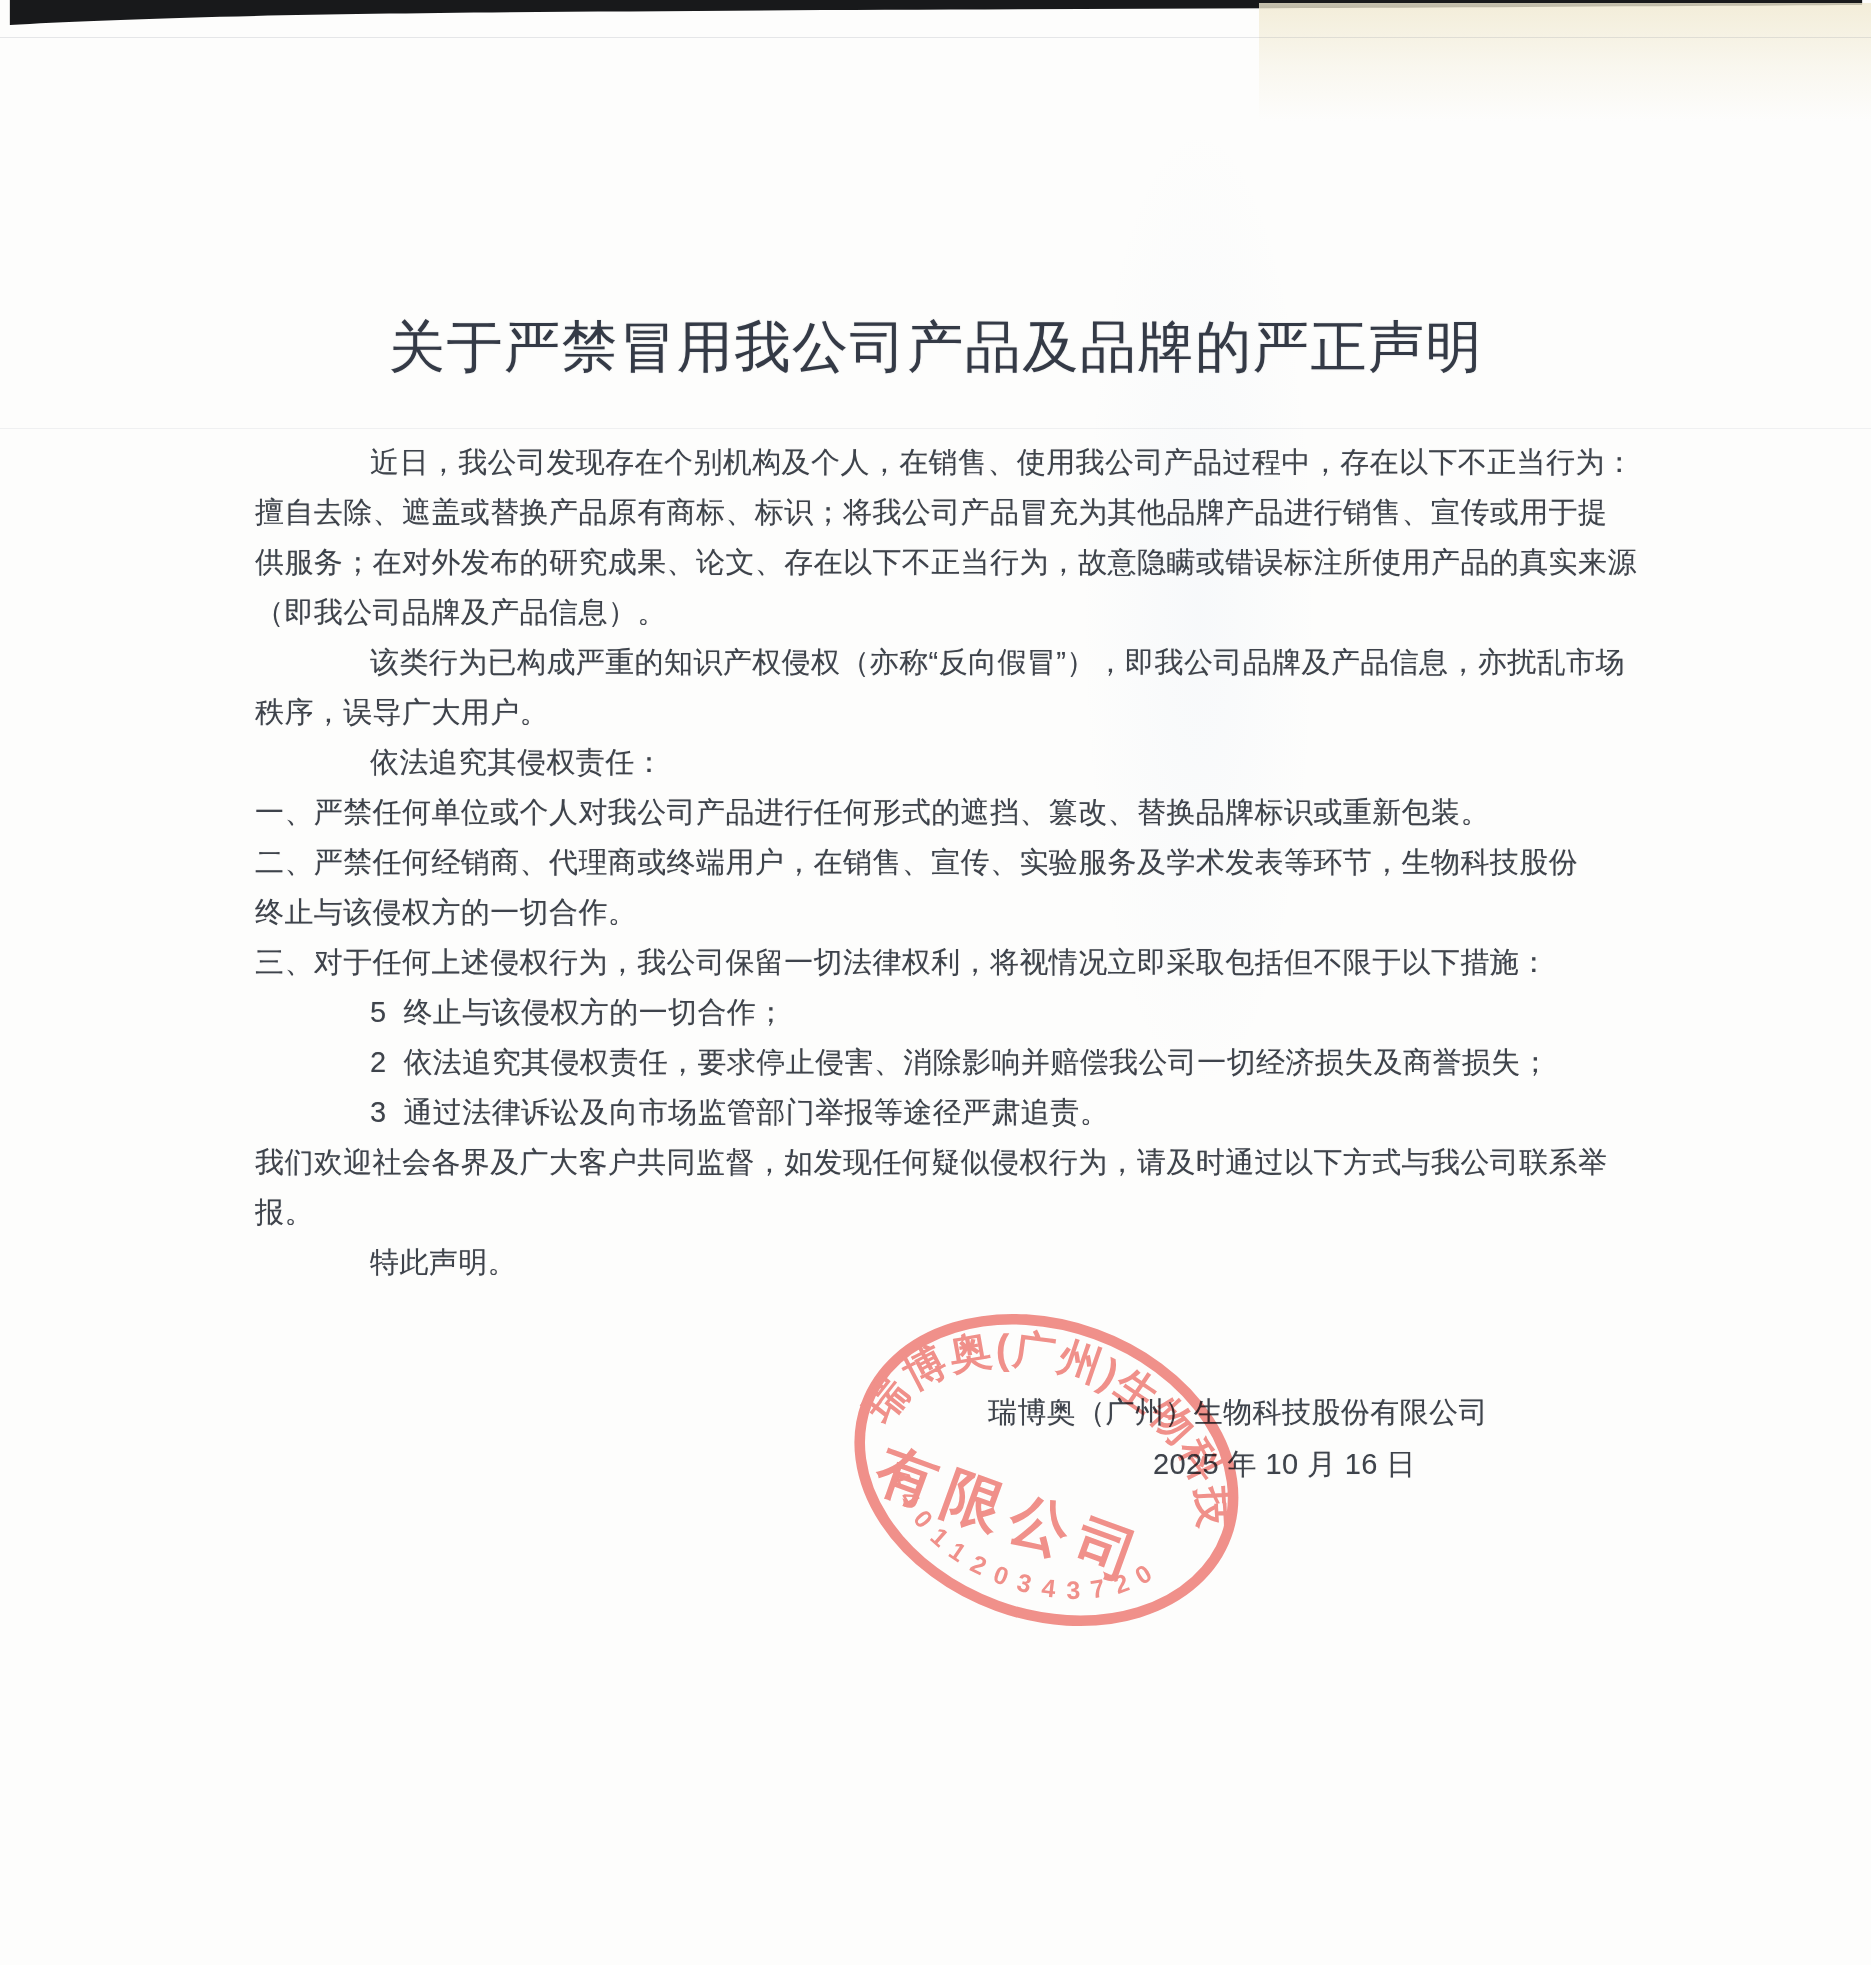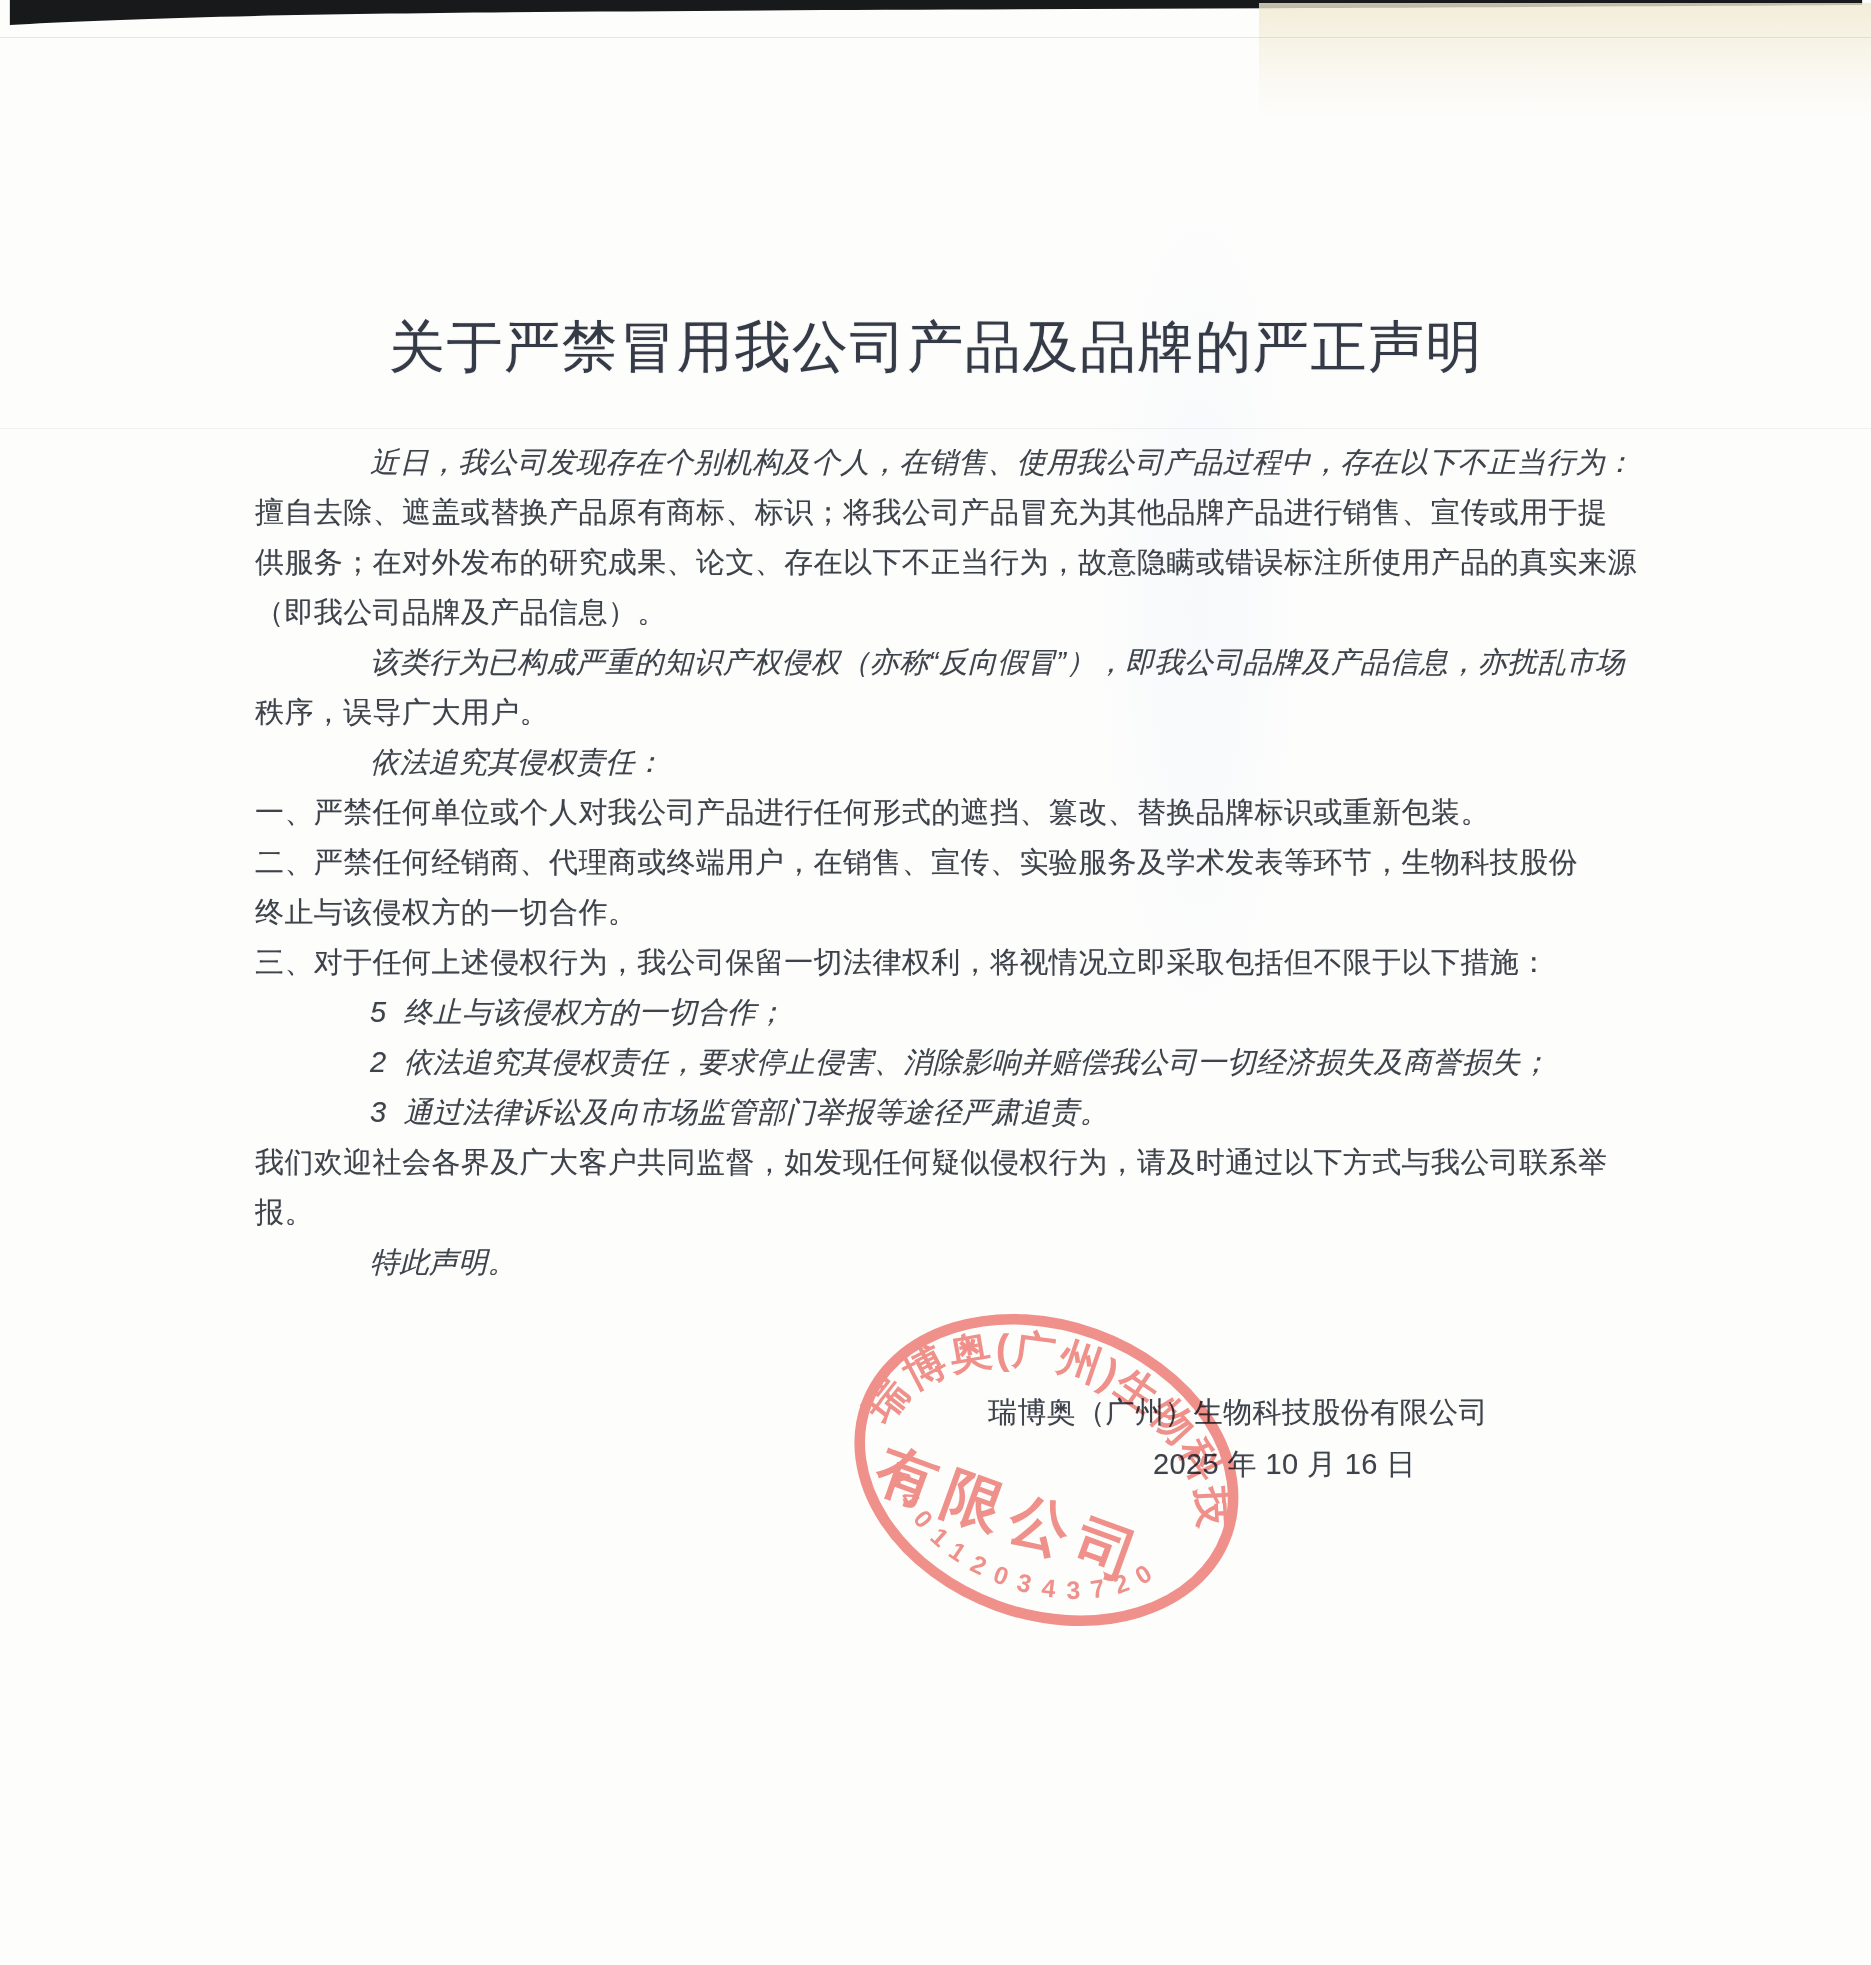--- a/index.html
+++ b/index.html
@@ -37,21 +37,21 @@
     text-shadow:0 0 1.2px rgba(52,58,70,0.35);
     white-space:nowrap;
   }
   .doc-body {
     position:absolute; left:255px; top:437px; width:1368px;
     font-size:29px; line-height:50px; letter-spacing:0.4px;
     color:#3e434b;
     text-shadow:0 0 0.8px rgba(62,67,75,0.3);
   }
   .line { white-space:pre; }
-  .line.ind { padding-left:115px;font-style:italic; }
+  .line.ind { padding-left:115px; }
 
   .sig-company {
     position:absolute; left:988px; top:1393px;
     font-size:29px; letter-spacing:0.4px; color:#3e434b;
     text-shadow:0 0 0.8px rgba(62,67,75,0.3);
     white-space:pre;
     text-align:center;
   }
   .sig-date {
     position:absolute; left:1109px; top:1445px;

